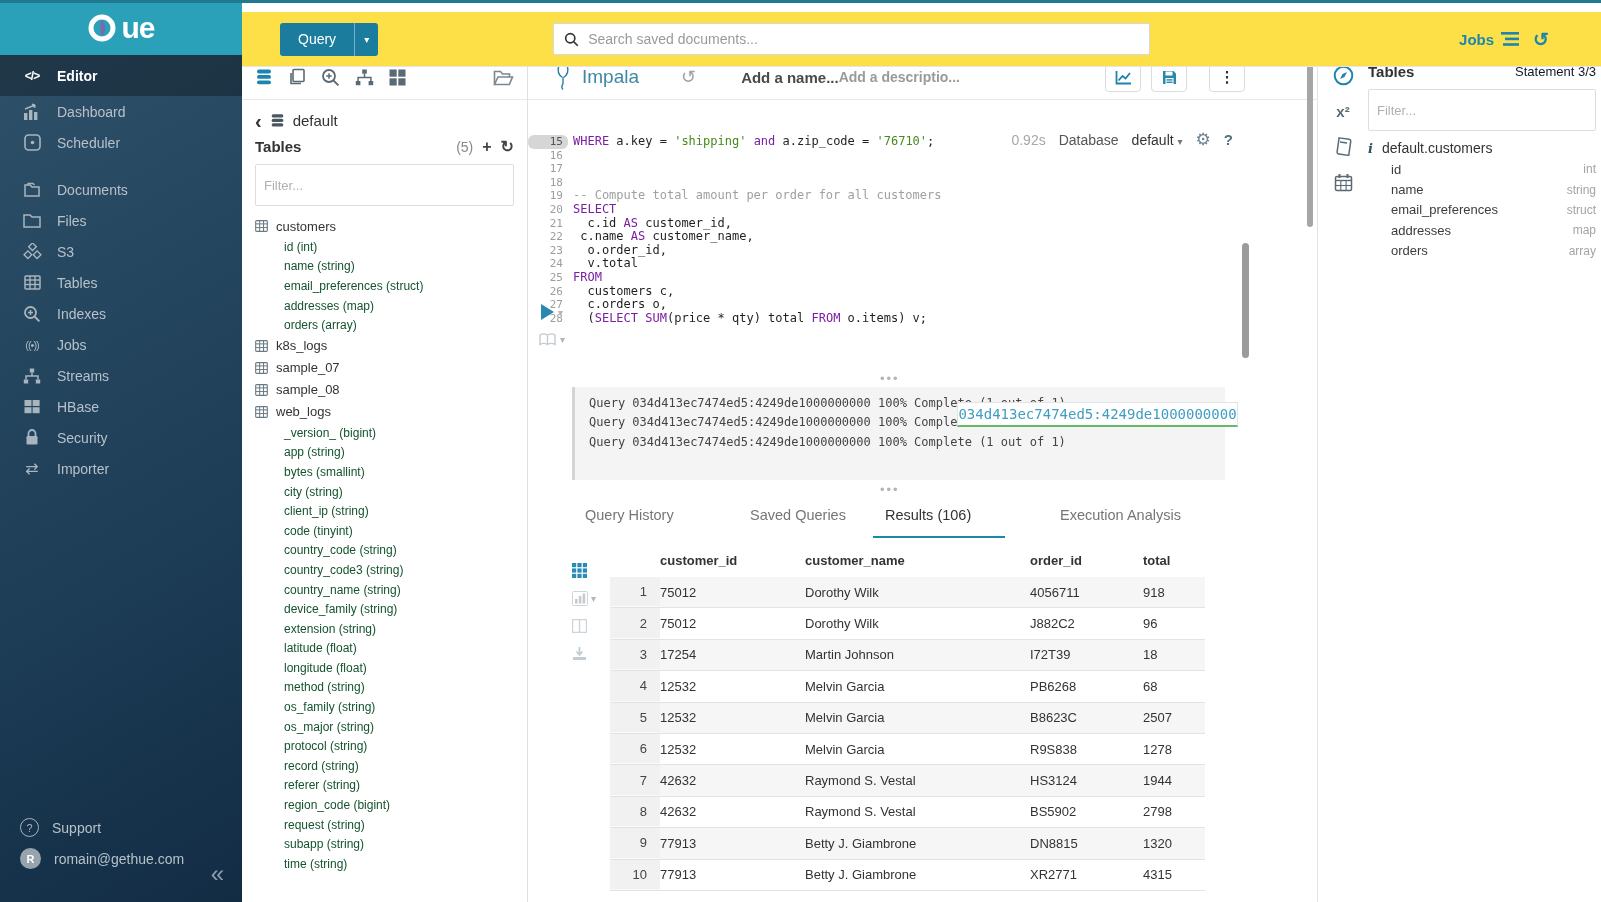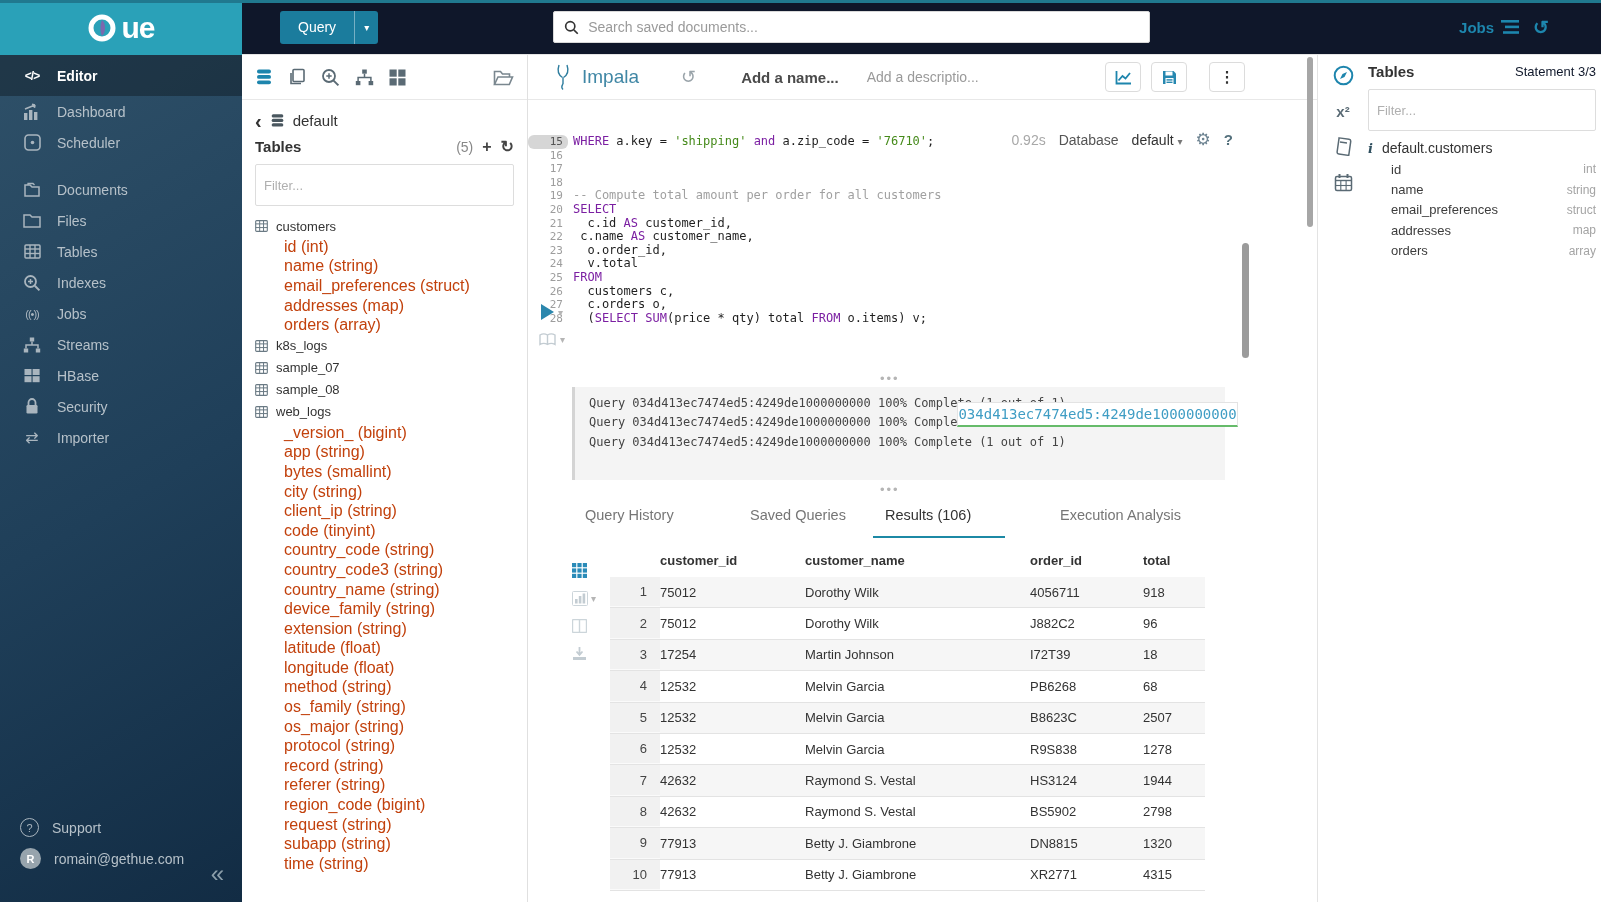--- a/index.html
+++ b/index.html
@@ -25,21 +25,21 @@
   .glyph-code { font-size:12px; font-weight:bold; letter-spacing:-1px; }
   .glyph-jobs { font-size:11px; letter-spacing:-1px; }
   .glyph-importer { font-size:16px; }
   .sb-bottom { position:absolute; left:0; bottom:28px; width:242px; }
   .sb-row { height:31px; display:flex; align-items:center; padding-left:20px; gap:13px; color:#b6c1c9; font-size:14px; cursor:pointer; }
   .support-ic { width:19px; height:19px; border:1.5px solid #a9b5be; border-radius:50%; display:flex; align-items:center; justify-content:center; font-size:11px; color:#a9b5be; }
   .avatar { width:21px; height:21px; background:#97a4ad; border-radius:50%; display:flex; align-items:center; justify-content:center; color:#fff; font-size:11px; font-weight:bold; }
   .collapse { position:absolute; right:18px; bottom:-14px; color:#8c9faa; font-size:24px; cursor:pointer; }
 
   
-  .topbar { position:absolute; left:242px; top:0; width:1359px; height:55px; background:#0f172a;
+  .topbar { position:absolute; left:242px; top:12px; width:1359px; height:55px; background:#fde047;
     border-bottom:1px solid #e5e5e5; display:flex; align-items:center; z-index:4; }
   .query-btn { margin-left:38px; height:33px; background:#1b7c9d; color:#fff; border:none; border-radius:3px;
     display:flex; align-items:center; font-size:14px; cursor:pointer; }
   .query-main { padding:0 18px; }
   .query-caret { padding:0 9px; border-left:1px solid rgba(255,255,255,0.4); font-size:10px; height:100%; display:flex; align-items:center; }
   .search-wrap { margin-left:175px; width:597px; height:32px; border:1px solid #d9d9d9; border-radius:2px;
     display:flex; align-items:center; padding:0 10px; gap:9px; background:#fff; }
   .search-wrap input { border:none; outline:none; flex:1; font-size:14px; color:#444; font-family:"Liberation Sans",sans-serif; }
   .search-wrap input::placeholder { color:#9a9a9a; }
   .top-right { margin-left:auto; display:flex; align-items:center; gap:14px; padding-right:52px; }
@@ -59,29 +59,29 @@
   .head-right { margin-left:auto; display:flex; align-items:center; gap:9px; }
   .tcount { color:#888; font-size:14px; }
   .plus-ic, .refresh-ic { color:#444; font-size:16px; font-weight:bold; cursor:pointer; }
   .dbp-filter { margin:8px 13px 0; }
   .dbp-filter input, .rp-filter input { width:100%; height:42px; border:1px solid #ddd; border-radius:2px; padding:0 8px;
     font-size:13px; color:#444; outline:none; font-family:"Liberation Sans",sans-serif; }
   .dbp-filter input::placeholder, .rp-filter input::placeholder { color:#b0b0b0; }
   .dbp-list { margin-top:9px; padding:0 13px; overflow:hidden; height:660px; }
   .tbl-row { height:22px; display:flex; align-items:center; gap:8px; font-size:13px; color:#333; cursor:pointer; }
   .tbl-icon { display:flex; align-items:center; }
-  .col-row { height:19.6px; padding-left:29px; font-size:16px; color:#c2410c; display:flex; align-items:center; cursor:pointer; }
+  .col-row { height:19.6px; padding-left:29px; font-size:12px; color:#14532d; display:flex; align-items:center; cursor:pointer; }
 
   
   .edpanel { position:absolute; left:528px; top:55px; width:789px; height:847px; background:#fff; }
   .ed-header { height:45px; border-bottom:1px solid #e8e8e8; display:flex; align-items:center; padding:0 72px 0 26px; }
   .impala-name { color:#4087a5; font-size:19px; margin-left:10px; }
   .ed-hist { color:#9aa4aa; font-size:18px; margin-left:42px; cursor:pointer; }
   .add-name { margin-left:45px; font-size:15px; font-weight:bold; color:#4a4a4a; cursor:text; }
-  .add-desc { margin-left:28px; font-size:14px; color:#9a9a9a; cursor:text; }
+  .add-desc { font-size:14px; color:#9a9a9a; cursor:text;font-weight:bold; }
   .hdr-btn { width:36px; height:30px; border:1px solid #dcdcdc; border-radius:4px; background:#fff;
     display:flex; align-items:center; justify-content:center; cursor:pointer; }
   .hdr-btn.chart { margin-left:auto; }
   .hdr-btn.save { margin-left:10px; }
   .hdr-btn.kebab { margin-left:22px; color:#333; font-size:15px; font-weight:bold; }
   .config-row { position:absolute; right:84px; top:74px; display:flex; align-items:center; gap:13px; font-size:14px; }
   .exec-time { color:#a8a8a8; }
   .db-label { color:#555; }
   .db-value { color:#333; cursor:pointer; }
   .db-value .caret { color:#777; font-size:10px; }
@@ -202,20 +202,32 @@
         </span>
         <span>Documents</span>
       </div>
       <div class="nav-item">
         <span class="nav-ic">
           <svg width="18" height="15" viewBox="0 0 18 15">
               <path d="M1 14 V2 h6 l2 2 h8 v10 z" fill="none" stroke="#a9b5be" stroke-width="1.5"></path>
             </svg>
         </span>
         <span>Files</span>
+      </div>
+      <div class="nav-item">
+        <span class="nav-ic">
+          <svg width="19" height="17" viewBox="0 0 19 17">
+              <g fill="none" stroke="#a9b5be" stroke-width="1.4">
+                <rect x="6.8" y="1" width="5.4" height="5.4" transform="rotate(45 9.5 3.7)"></rect>
+                <rect x="2.2" y="9" width="5.4" height="5.4" transform="rotate(45 4.9 11.7)"></rect>
+                <rect x="11.4" y="9" width="5.4" height="5.4" transform="rotate(45 14.1 11.7)"></rect>
+              </g>
+            </svg>
+        </span>
+        <span>S3</span>
       </div>
       <div class="nav-item">
         <span class="nav-ic">
           <svg width="17" height="15" viewBox="0 0 17 15">
               <rect x="1" y="1" width="15" height="13" rx="1" fill="none" stroke="#a9b5be" stroke-width="1.5"></rect>
               <line x1="1" y1="5" x2="16" y2="5" stroke="#a9b5be" stroke-width="1.4"></line>
               <line x1="6" y1="1" x2="6" y2="14" stroke="#a9b5be" stroke-width="1.4"></line>
               <line x1="11" y1="1" x2="11" y2="14" stroke="#a9b5be" stroke-width="1.4"></line>
               <line x1="1" y1="9.5" x2="16" y2="9.5" stroke="#a9b5be" stroke-width="1.4"></line>
             </svg>

